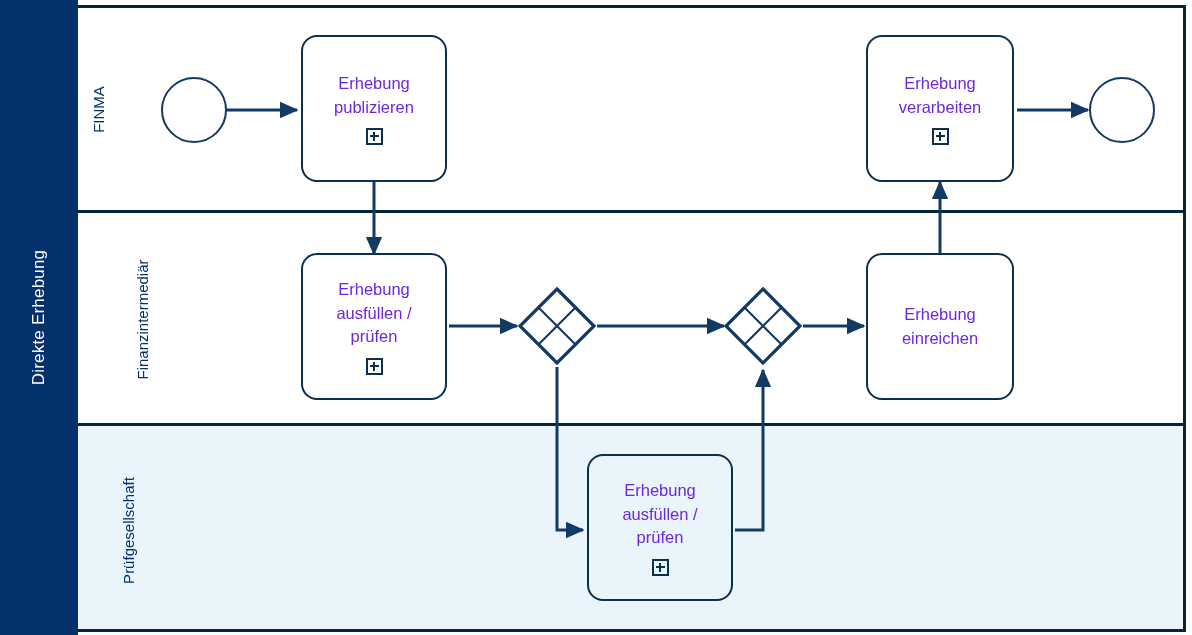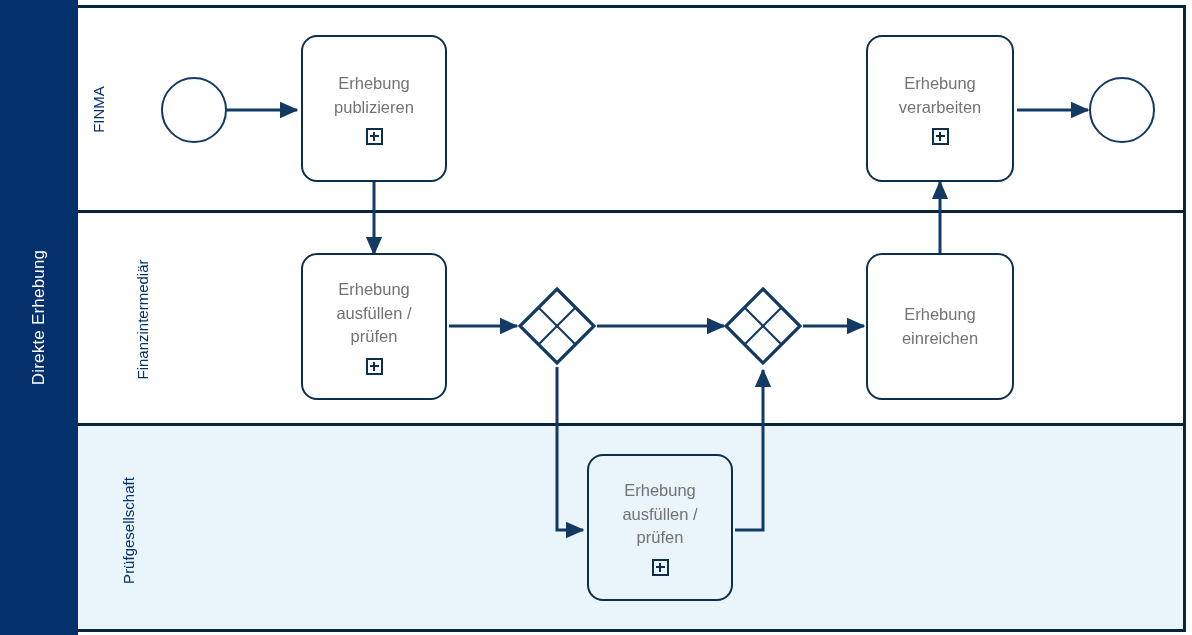--- a/index.html
+++ b/index.html
@@ -87,21 +87,21 @@
     background: #ffffff;
     color: #16548f;
     display: flex;
     flex-direction: column;
     align-items: center;
     justify-content: center;
     font-size: 16.5px;
     line-height: 1.42;
     text-align: center;
   }
-  .task .task-label { white-space: pre-line; color: #737373; text-align: center; }
+  .task .task-label { white-space: pre-line; color: #6d28d9; text-align: center; }
   .task .subprocess-marker {
     margin-top: 9px;
     width: 17px;
     height: 17px;
     border: 2px solid #0c2f4f;
     position: relative;
     box-sizing: border-box;
   }
   .task .subprocess-marker::before,
   .task .subprocess-marker::after {

